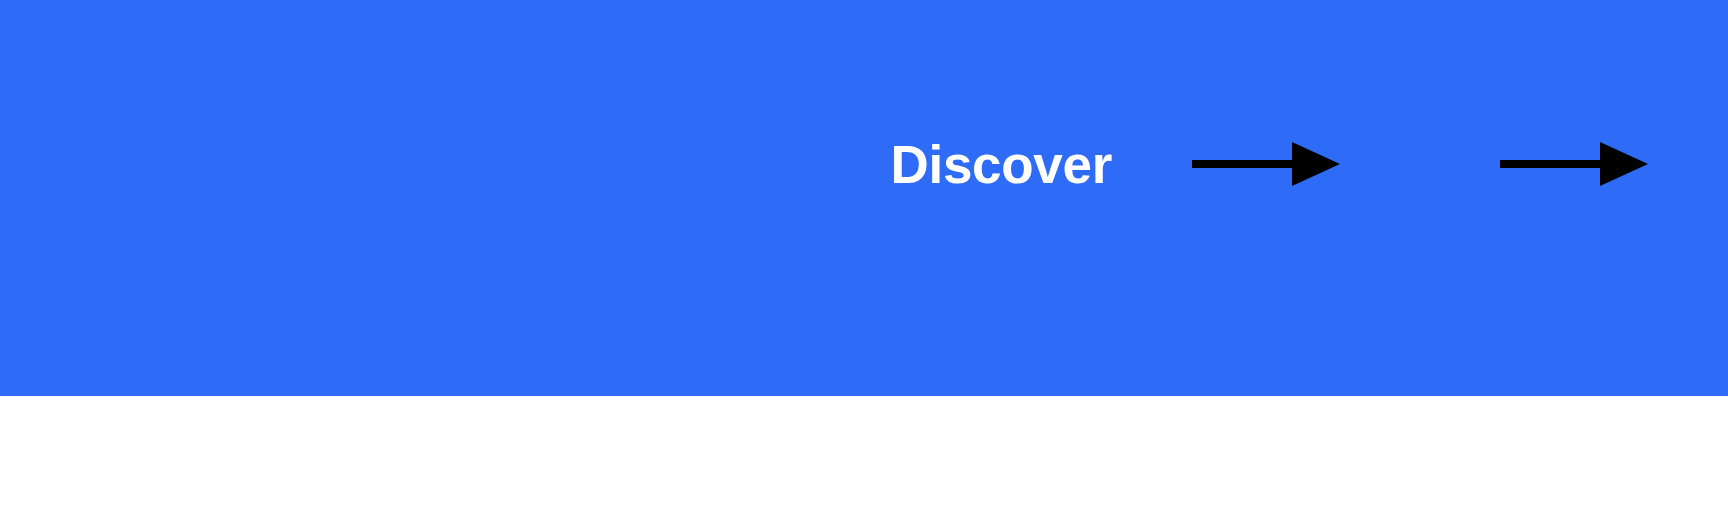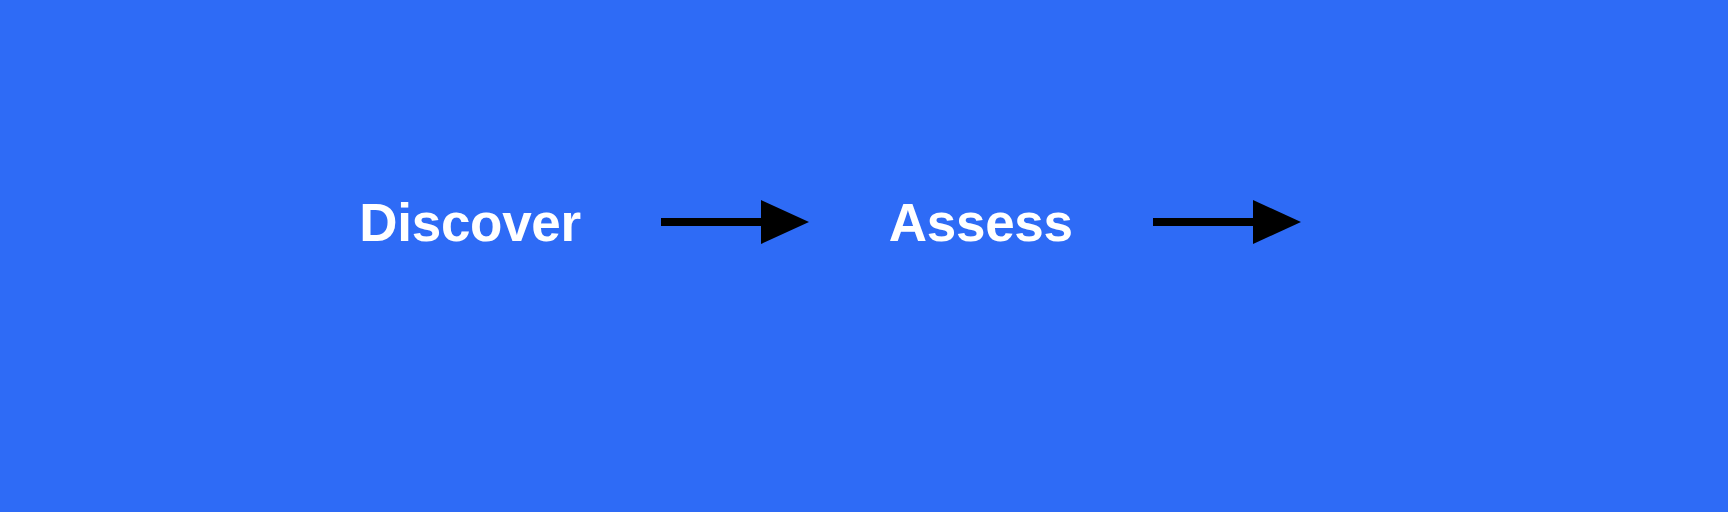--- a/index.html
+++ b/index.html
@@ -10,25 +10,25 @@
   body {
     width: 1728px;
     height: 532px;
     overflow: hidden;
     font-family: "Liberation Sans", sans-serif;
   }
 
   #flow-canvas {
     position: relative;
     width: 1728px;
-    height: 512px;
+    height: 396px;
     background: #2e6bf6;
     display: flex;
     align-items: center;
-    justify-content: center;
+    justify-content: flex-end;
     box-sizing: border-box;
     padding-left: 12px;
   }
 
   .flow-row {
     display: flex;
     flex-direction: row;
     align-items: center;
     justify-content: center;
     gap: 0;
@@ -70,21 +70,20 @@
 
     <div class="flow-step step-spacer-left">Discover</div>
 
     <div class="flow-arrow">
       <svg width="148" height="56" viewBox="0 0 148 56" aria-hidden="true">
         <rect class="arrow-body" x="0" y="24" width="110" height="8"></rect>
         <polygon class="arrow-body" points="100,6 148,28 100,50"></polygon>
       </svg>
     </div>
 
-    <div class="flow-step">Assess</div>
 
     <div class="flow-arrow">
       <svg width="148" height="56" viewBox="0 0 148 56" aria-hidden="true">
         <rect class="arrow-body" x="0" y="24" width="110" height="8"></rect>
         <polygon class="arrow-body" points="100,6 148,28 100,50"></polygon>
       </svg>
     </div>
 
 
   </div>

